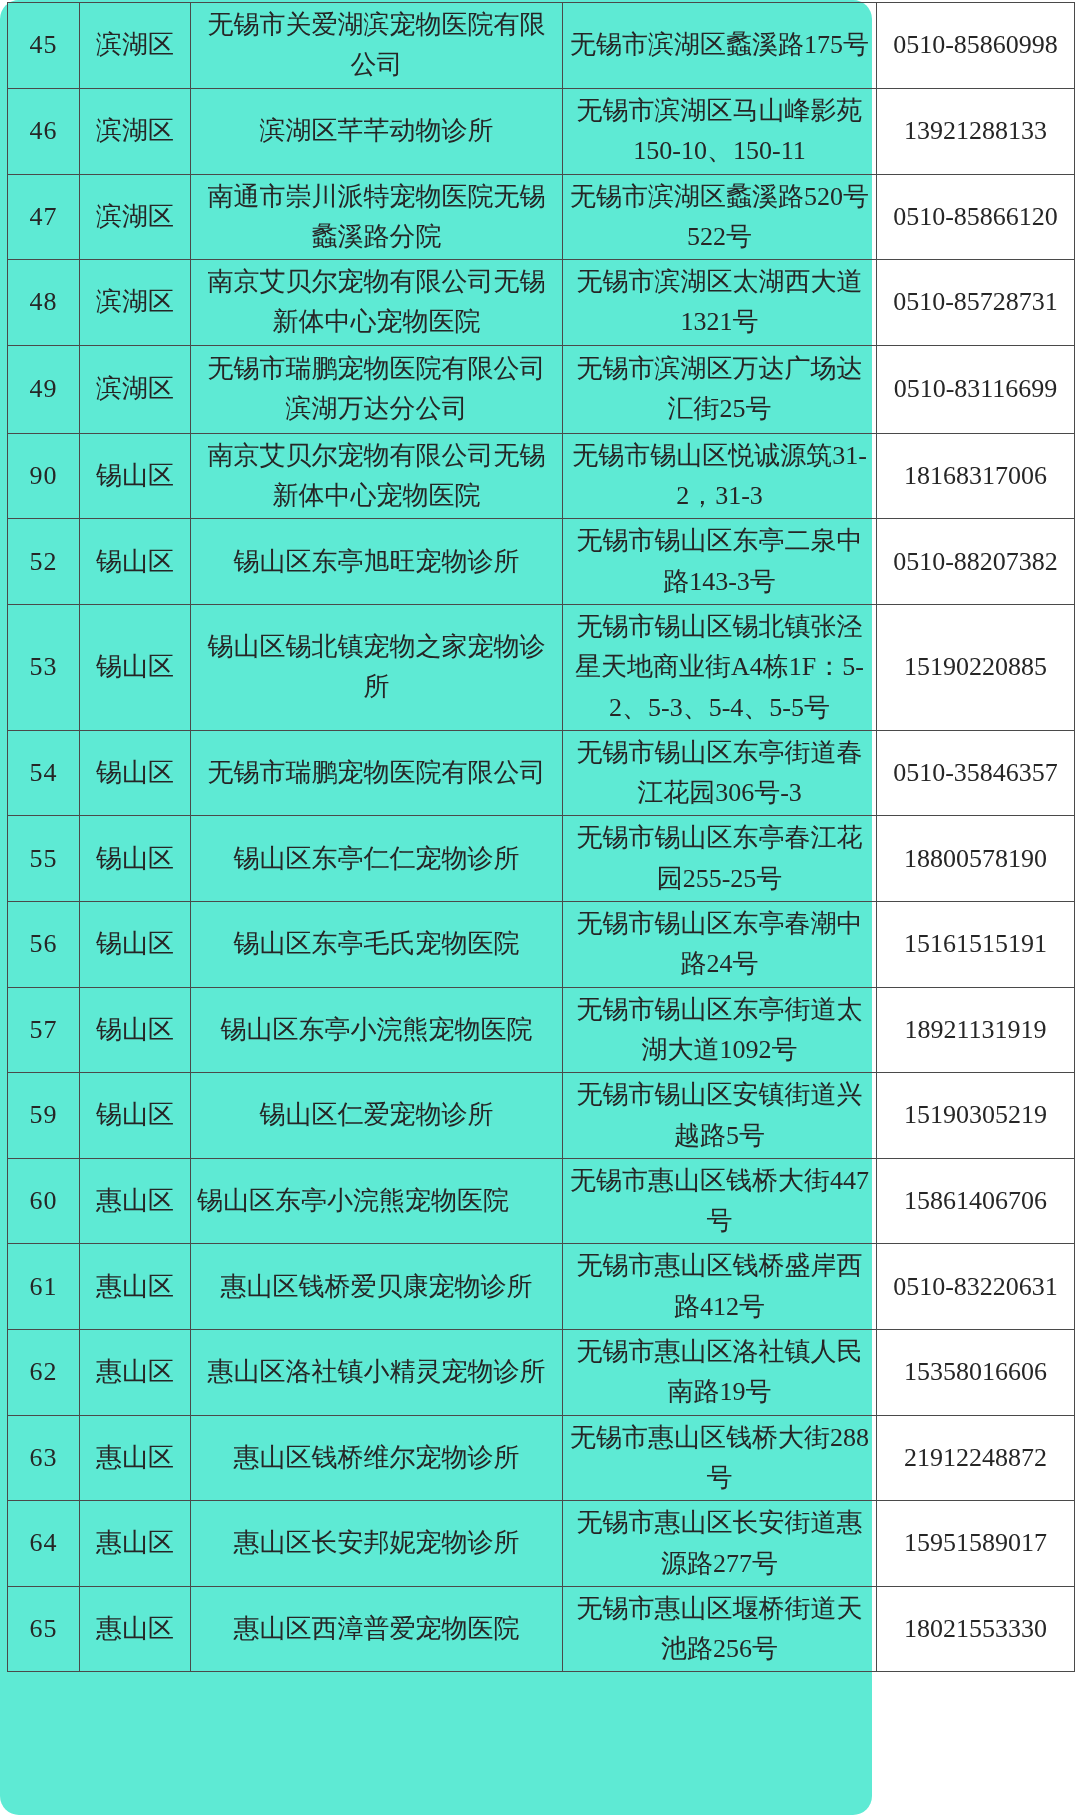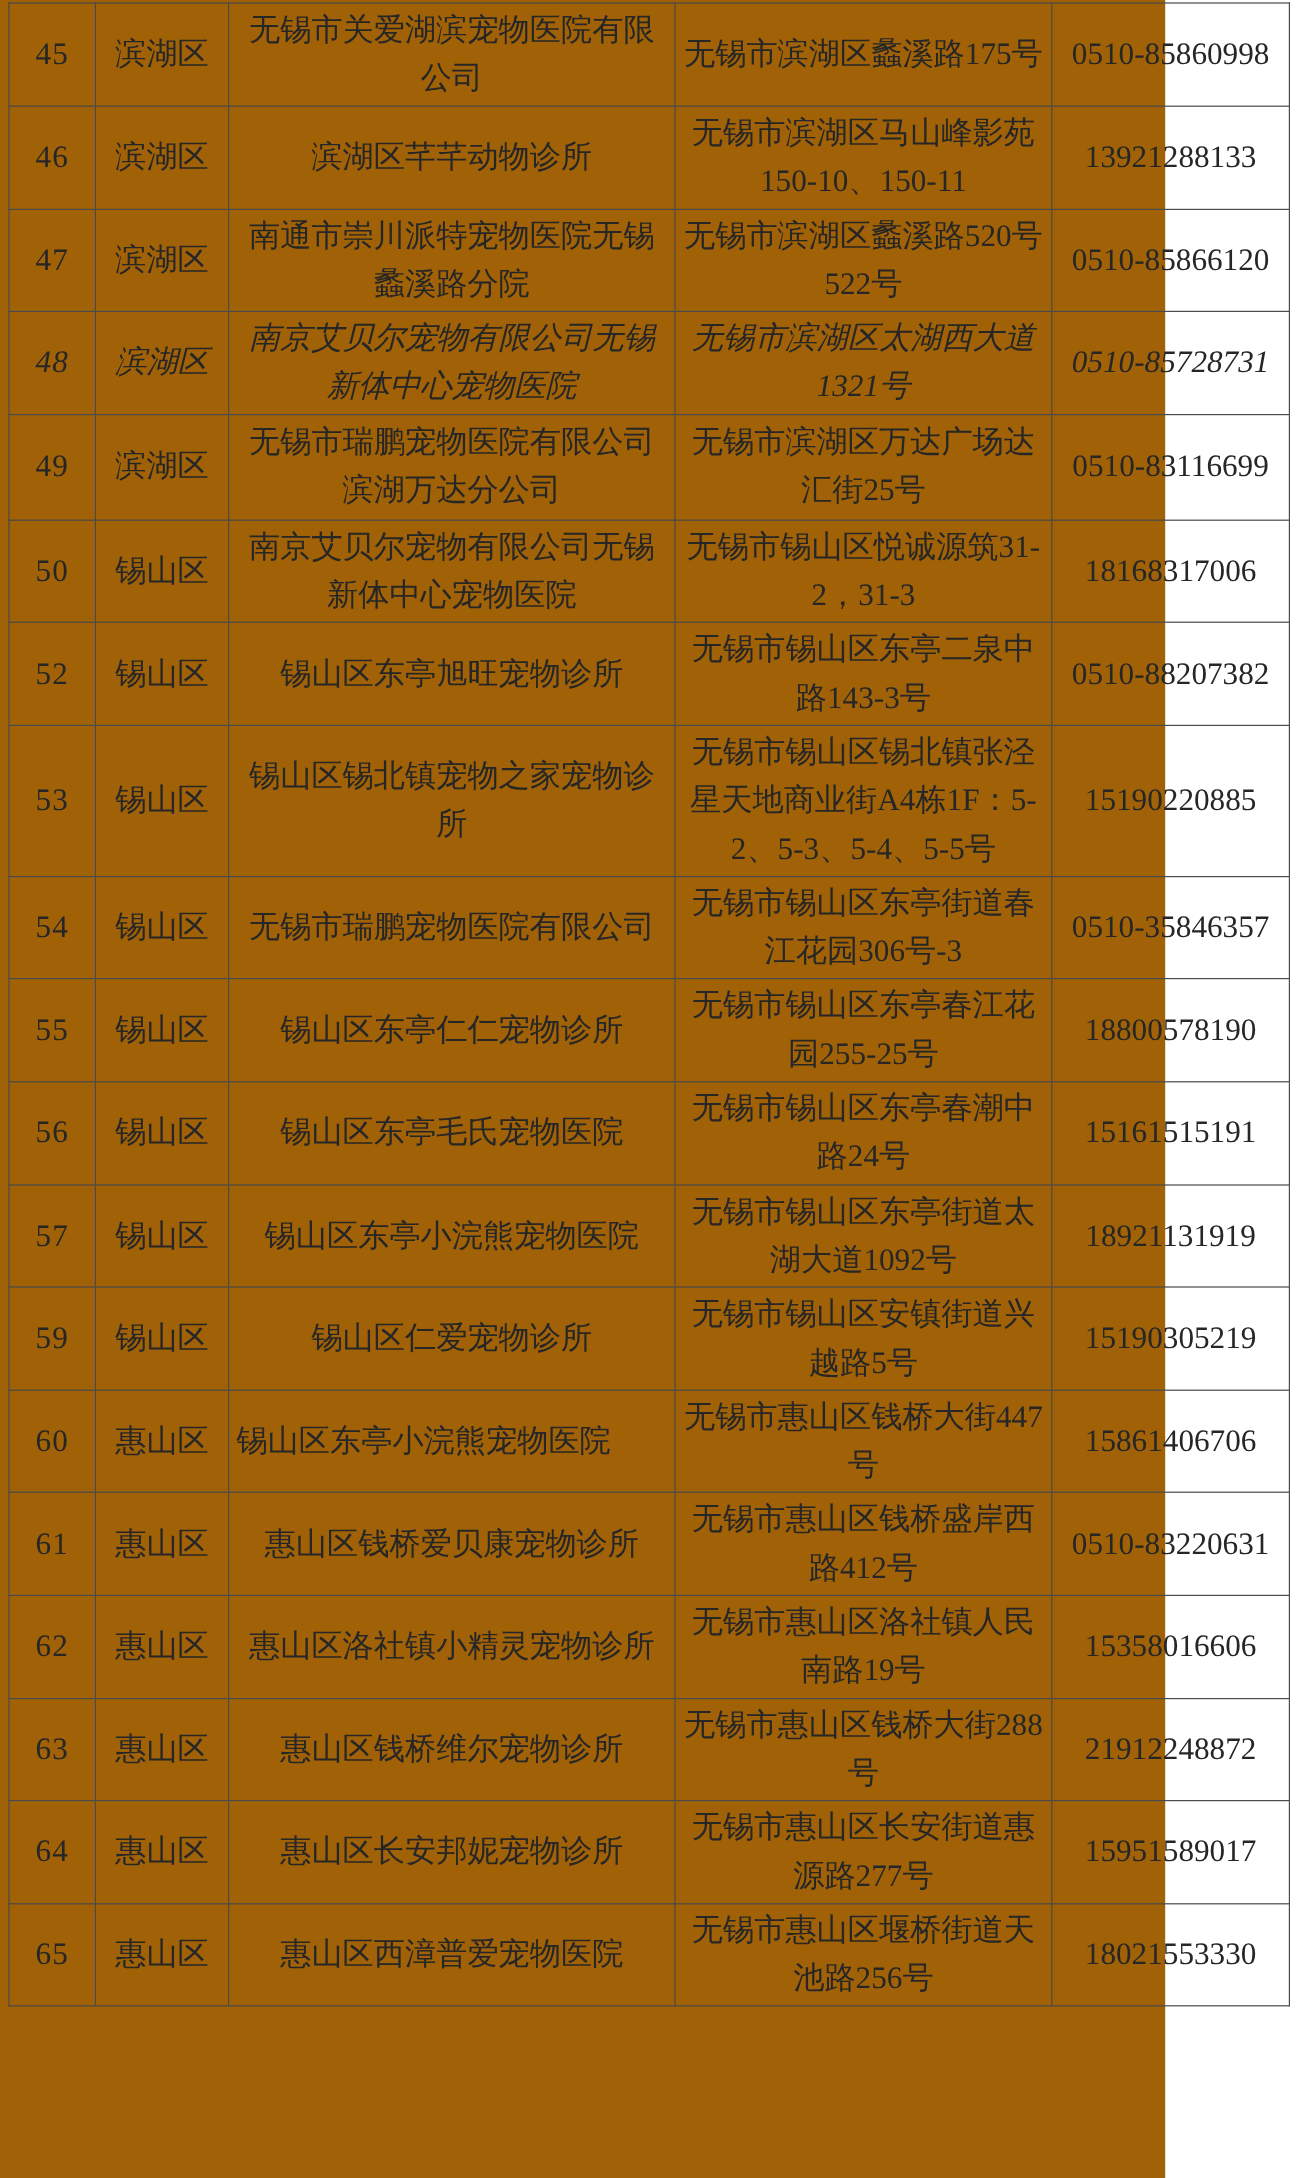--- a/index.html
+++ b/index.html
@@ -2,21 +2,21 @@
 <html><head>
 <meta charset="utf-8">
 <style>
   html,body{margin:0;padding:0;background:#ffffff;}
   body{
     width:1080px;height:1815px;overflow:hidden;
     font-family:"Liberation Serif","DejaVu Serif",serif;
     color:#262626;
     -webkit-font-smoothing:antialiased;
   }
-  .page{position:relative;width:971px;height:1815px;background:#a16207;}
+  .page{position:relative;width:872px;height:1815px;background:#5eead4;border-radius:19px;}
   table.tbl{
     position:absolute;left:7px;top:2px;
     width:1067px;
     border-collapse:collapse;
     table-layout:fixed;
   }
   table.tbl td{
     border:1px solid #4a4a4a;
     vertical-align:middle;
     text-align:center;
@@ -58,36 +58,36 @@
           <td class="c-addr">无锡市滨湖区马山峰影苑150-10、150-11</td>
           <td class="c-phone">13921288133</td>
         </tr>
         <tr style="height: 80px;">
           <td class="c-no">47</td>
           <td class="c-district">滨湖区</td>
           <td class="c-name">南通市崇川派特宠物医院无锡蠡溪路分院</td>
           <td class="c-addr">无锡市滨湖区蠡溪路520号522号</td>
           <td class="c-phone">0510-85866120</td>
         </tr>
-        <tr style="height: 82px; font-style: italic;">
+        <tr style="height: 82px;">
           <td class="c-no">48</td>
           <td class="c-district">滨湖区</td>
           <td class="c-name">南京艾贝尔宠物有限公司无锡新体中心宠物医院</td>
           <td class="c-addr">无锡市滨湖区太湖西大道1321号</td>
           <td class="c-phone">0510-85728731</td>
         </tr>
         <tr style="height: 88px;">
           <td class="c-no">49</td>
           <td class="c-district">滨湖区</td>
           <td class="c-name">无锡市瑞鹏宠物医院有限公司滨湖万达分公司</td>
           <td class="c-addr">无锡市滨湖区万达广场达汇街25号</td>
           <td class="c-phone">0510-83116699</td>
         </tr>
         <tr style="height: 82px;">
-          <td class="c-no">50</td>
+          <td class="c-no">90</td>
           <td class="c-district">锡山区</td>
           <td class="c-name">南京艾贝尔宠物有限公司无锡新体中心宠物医院</td>
           <td class="c-addr">无锡市锡山区悦诚源筑31-2，31-3</td>
           <td class="c-phone">18168317006</td>
         </tr>
         <tr style="height: 78px;">
           <td class="c-no">52</td>
           <td class="c-district">锡山区</td>
           <td class="c-name">锡山区东亭旭旺宠物诊所</td>
           <td class="c-addr">无锡市锡山区东亭二泉中路143-3号</td>

